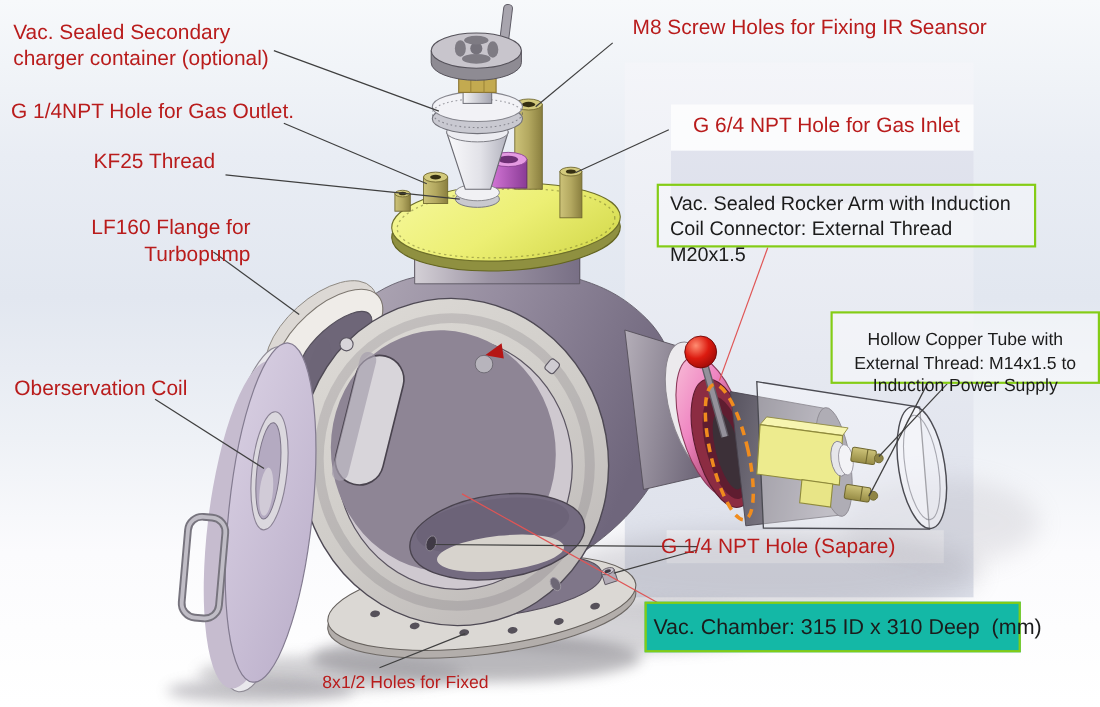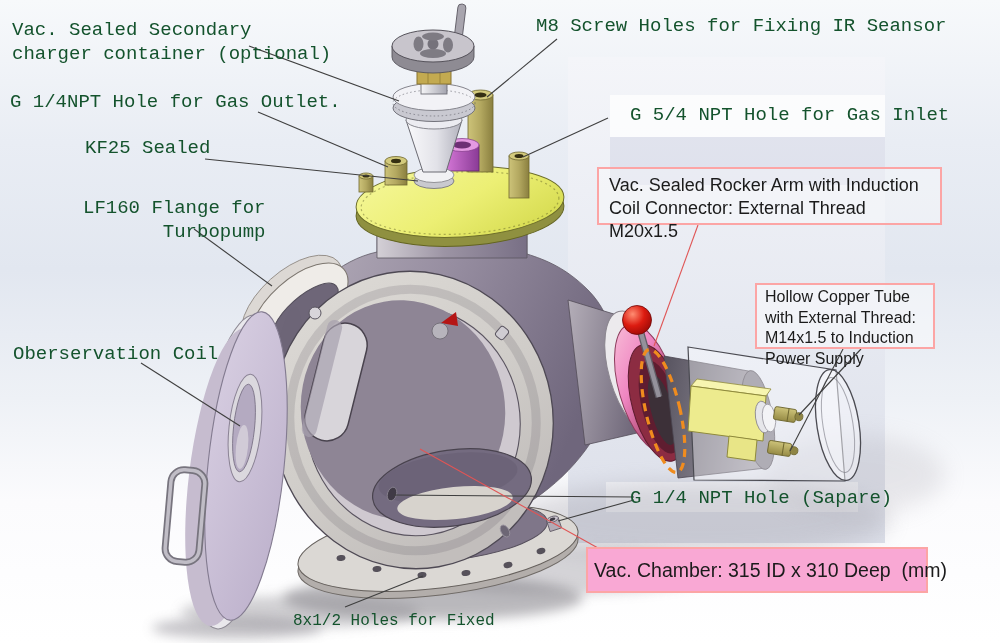--- a/index.html
+++ b/index.html
@@ -1,27 +1,27 @@
 <!DOCTYPE html>
 <html><head>
 <meta charset="utf-8">
 <style>
   html,body{margin:0;padding:0;}
   body{width:1000px;height:643px;overflow:hidden;
        font-family:"Liberation Sans",sans-serif;
        background:linear-gradient(180deg,#f7f9fb 0%,#e9edf4 22%,#e2e7f0 42%,#eef1f6 62%,#fbfbfd 78%,#ffffff 100%);}
   .stage{position:relative;width:1000px;height:643px;}
   .stage svg{position:absolute;left:0;top:0;}
-  .lbl{position:absolute;font-size:19px;line-height:24px;color:#14532d;white-space:pre-line;font-family:Liberation Mono, monospace;}
-  .callout{position:absolute;border:2px solid #fca5a5;color:#1b1b1b;box-sizing:border-box;}
+  .lbl{position:absolute;font-size:19px;line-height:24px;color:#b91c1c;white-space:pre-line;}
+  .callout{position:absolute;border:2px solid #84cc16;color:#1b1b1b;box-sizing:border-box;}
   .callout.rocker{left:597px;top:167px;width:345px;height:58px;background:rgba(255,255,255,0.35);
        font-size:18px;line-height:23px;padding:5px 10px;}
-  .callout.copper{left:755px;top:283px;width:180px;height:66px;background:rgba(255,255,255,0.45);
-       font-size:16px;line-height:20.5px;padding:2px 8px;}
-  .callout.chamber{left:586px;top:547px;width:342px;height:46px;background:#f9a8d4;
+  .callout.copper{left:755px;top:283px;width:245px;height:66px;background:rgba(255,255,255,0.45);
+       font-size:16px;line-height:20.5px;padding:15px 8px;text-align:center;}
+  .callout.chamber{left:586px;top:547px;width:342px;height:46px;background:#14b8a6;
        font-size:19.5px;line-height:42px;padding:0 0 0 6px;white-space:pre;}
 </style>
 </head>
 <body>
 
 <div class="stage">
 <svg width="1000" height="643" viewBox="0 0 1000 643">
   <defs>
     <linearGradient id="panelGrad" x1="0" y1="0" x2="0" y2="1">
       <stop offset="0" stop-color="#f4f5f9"></stop>
@@ -291,27 +291,27 @@
   </g>
   <g stroke="#e05555" stroke-width="1.1">
     <line x1="698" y1="225" x2="654" y2="346"></line>
     <line x1="598" y1="548" x2="420" y2="449"></line>
   </g>
 </svg>
 
 <div class="lbl" style="left:12px;top:18px;">Vac. Sealed Secondary
 charger container (optional)</div>
 <div class="lbl" style="left:10px;top:90px;text-align:right;">G 1/4NPT Hole for Gas Outlet.</div>
-<div class="lbl" style="left:85px;top:136px;">KF25 Sealed</div>
+<div class="lbl" style="left:85px;top:136px;">KF25 Thread</div>
 <div class="lbl" style="left:83px;top:196px;text-align:right;">LF160 Flange for
 Turbopump</div>
 <div class="lbl" style="left:13px;top:342px;">Oberservation Coil</div>
-<div class="lbl" style="left:536px;top:14px;">M8 Screw Holes for Fixing IR Seansor</div>
-<div class="lbl" style="left:630px;top:103px;">G 5/4 NPT Hole for Gas Inlet</div>
+<div class="lbl" style="left:575px;top:14px;">M8 Screw Holes for Fixing IR Seansor</div>
+<div class="lbl" style="left:630px;top:103px;">G 6/4 NPT Hole for Gas Inlet</div>
 <div class="callout rocker">Vac. Sealed Rocker Arm with Induction Coil
 Connector: External Thread M20x1.5</div>
 <div class="callout copper">Hollow Copper Tube with
 External Thread: M14x1.5 to
 Induction Power Supply</div>
-<div class="lbl" style="left:630px;top:486px;text-align:right;">G 1/4 NPT Hole (Sapare)</div>
+<div class="lbl" style="left:601px;top:486px;text-align:right;">G 1/4 NPT Hole (Sapare)</div>
 <div class="callout chamber">Vac. Chamber: 315 ID x 310 Deep  (mm)</div>
 <div class="lbl" style="left:293px;top:609px;font-size:16px;">8x1/2 Holes for Fixed</div>
 </div>
 
 </body></html>

